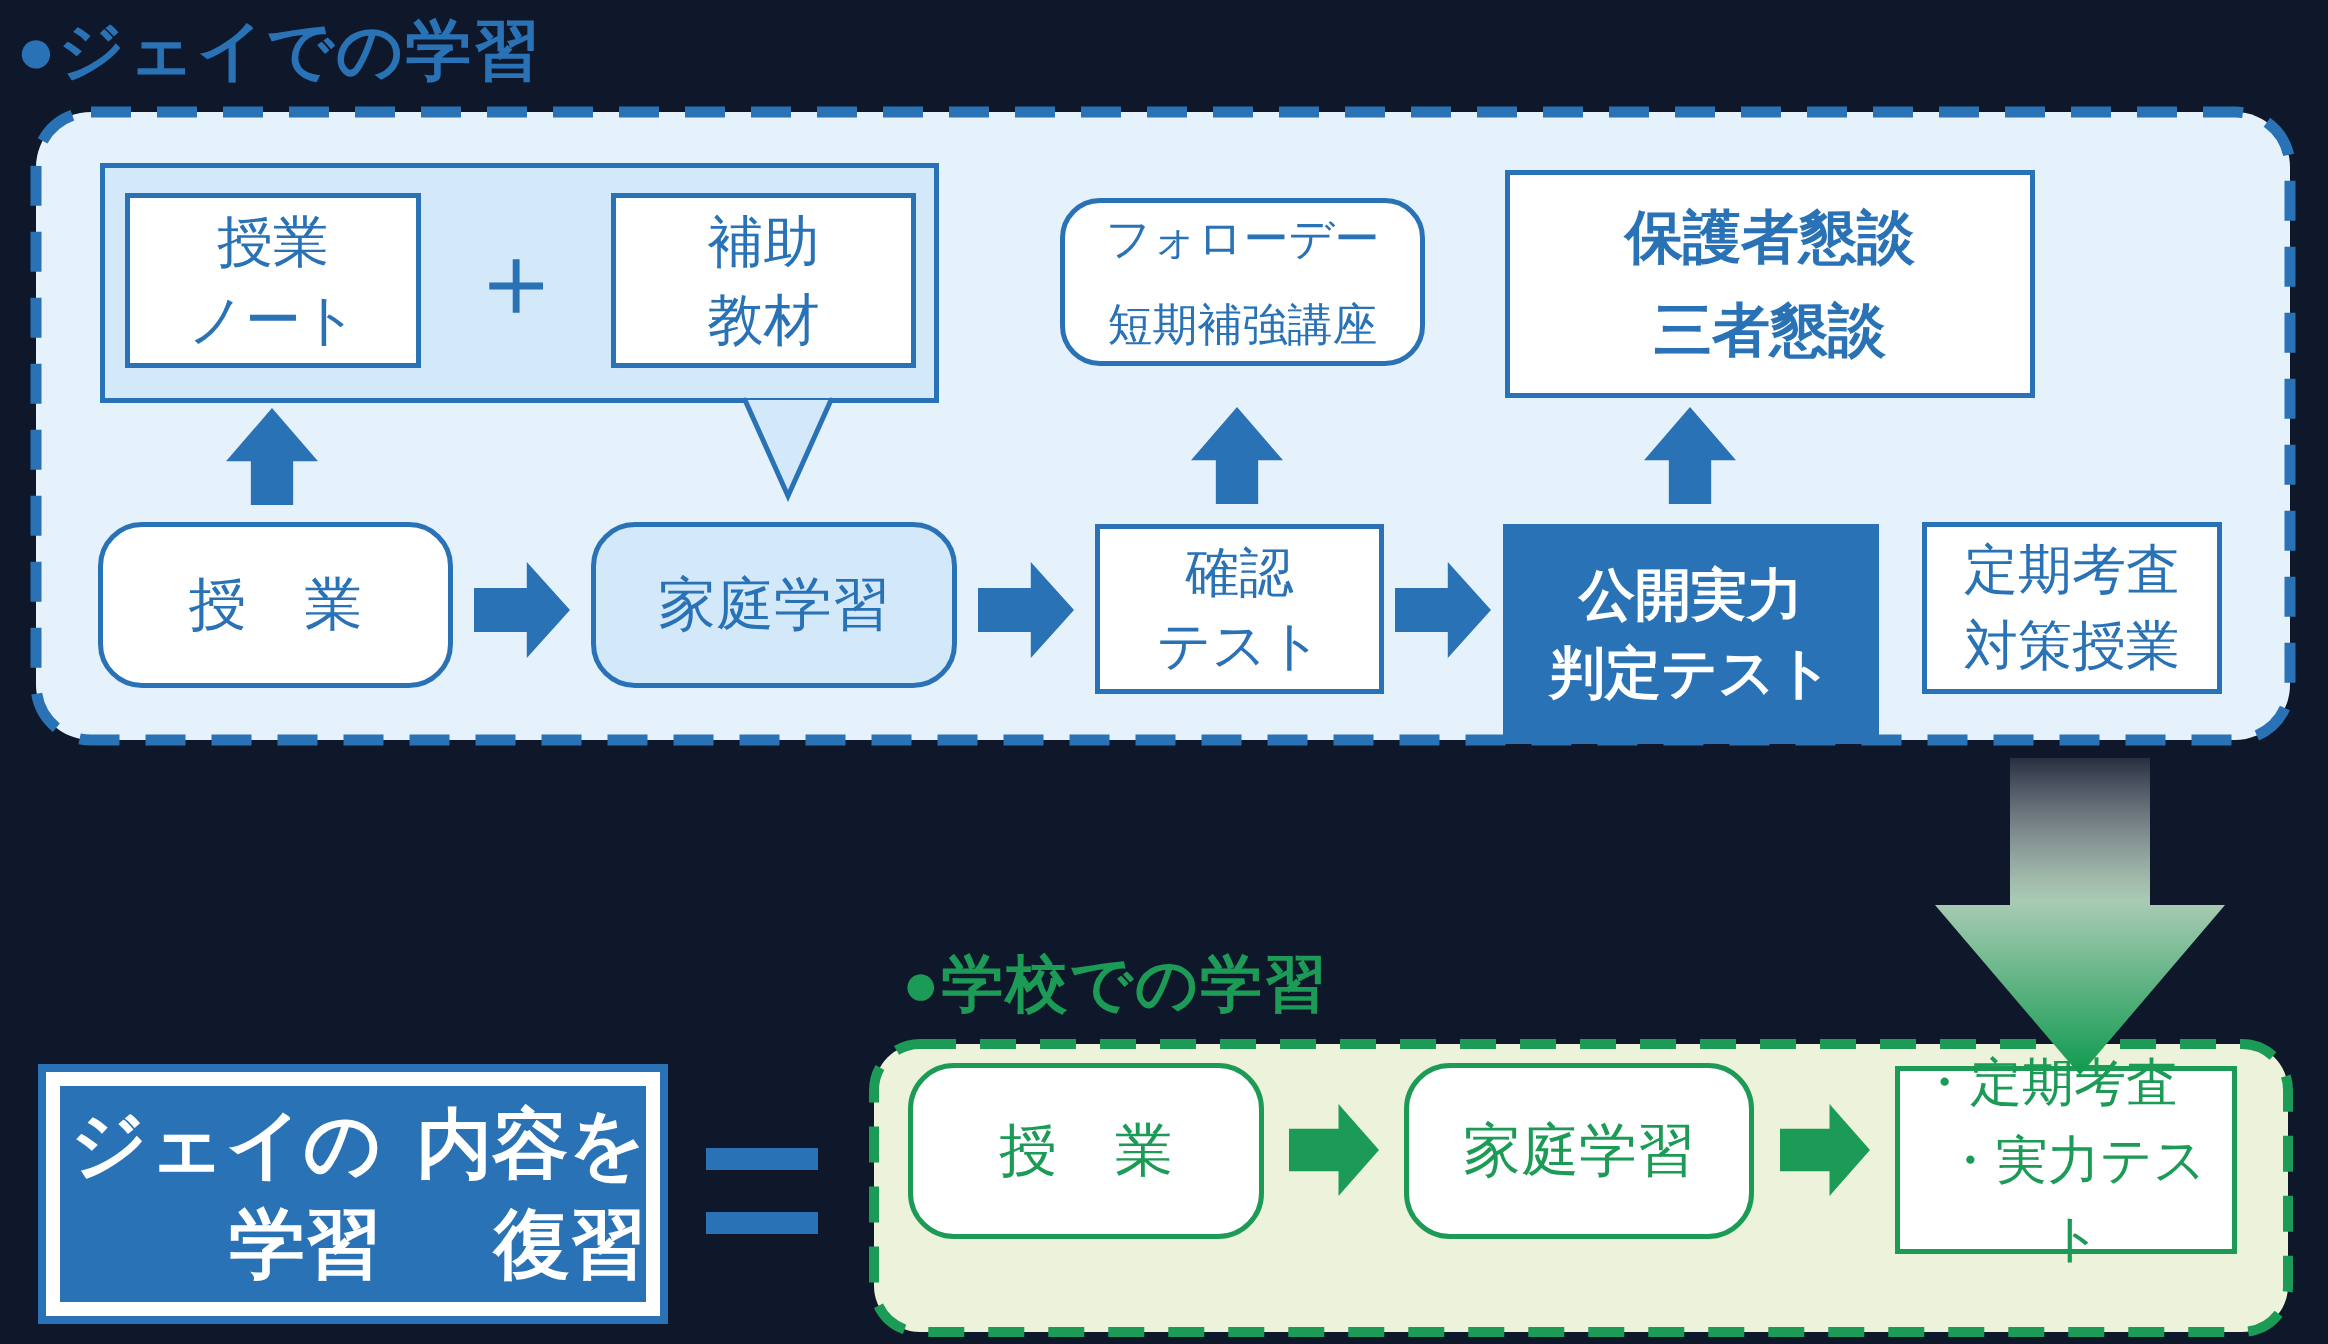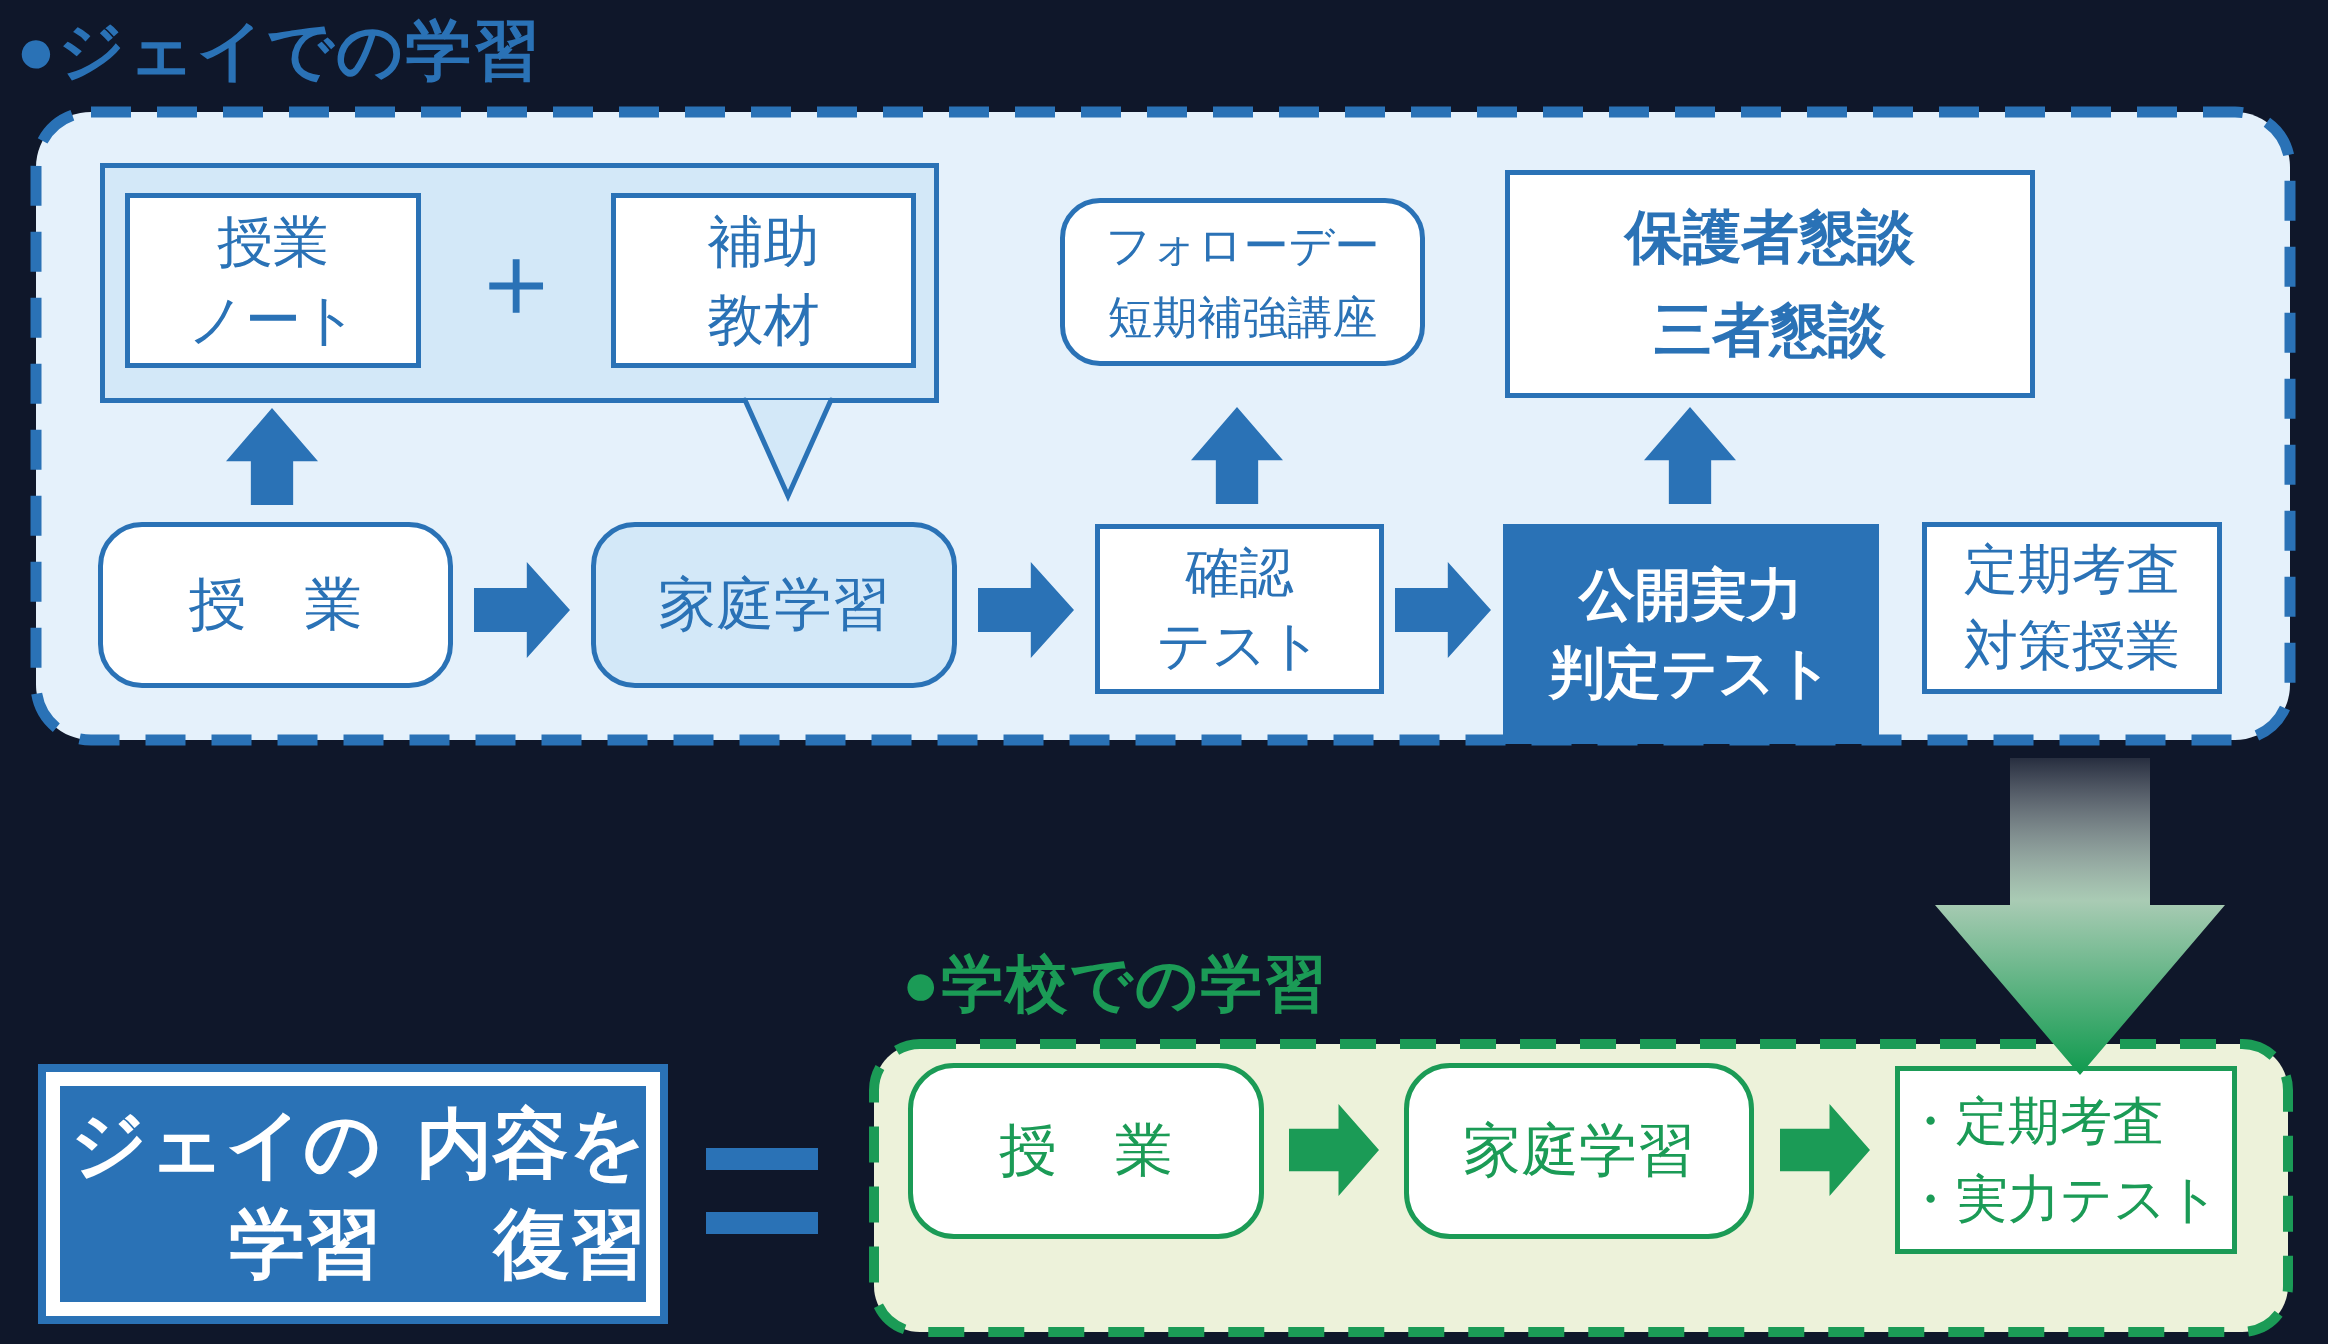--- a/index.html
+++ b/index.html
@@ -25,21 +25,21 @@
   .b-line{display:block;}
   
   .materials{left:100px;top:163px;width:839px;height:240px;background:var(--blue-fill-mid);
              border:5px solid var(--blue);z-index:1;}
   .wbox{background:var(--white);border:5px solid var(--blue);color:var(--blue);z-index:2;}
   .note-box{left:125px;top:193px;width:296px;height:175px;font-size:56px;line-height:1.38;}
   .plus{left:466px;top:222px;width:100px;height:120px;color:var(--blue);font-size:104px;
         font-weight:400;display:flex;align-items:center;justify-content:center;z-index:2;}
   .hojo-box{left:611px;top:193px;width:305px;height:175px;font-size:56px;line-height:1.38;}
   .follow-box{left:1060px;top:198px;width:365px;height:168px;font-size:45px;line-height:1.6;
-              border-radius:40px;}
+              border-radius:40px;justify-content:space-between;}
   .parents-box{left:1505px;top:170px;width:530px;height:228px;font-size:58px;line-height:1.6;
                font-weight:bold;}
   .bubble{border-radius:44px;font-size:58px;}
   .jay-class{left:98px;top:522px;width:355px;height:166px;background:var(--white);
              border:5px solid var(--blue);color:var(--blue);}
   .jay-home{left:591px;top:522px;width:366px;height:166px;background:var(--blue-fill-mid);
             border:5px solid var(--blue);color:var(--blue);}
   .check-box{left:1095px;top:524px;width:289px;height:170px;font-size:54px;line-height:1.35;}
   .public-box{left:1503px;top:524px;width:376px;height:220px;background:var(--blue);
               color:var(--white);font-weight:bold;font-size:56px;line-height:1.4;z-index:2;}
@@ -52,21 +52,21 @@
     clip-path:polygon(50% 0,100% 55%,73% 55%,73% 100%,27% 100%,27% 55%,0 55%);}
   .au1{left:226px;top:408px;} .au2{left:1191px;top:407px;} .au3{left:1644px;top:407px;}
   .arrow-right-green{background:var(--green);width:90px;height:92px;z-index:2;
     clip-path:polygon(0 27%,55% 27%,55% 0,100% 50%,55% 100%,55% 73%,0 73%);}
   .gar1{left:1289px;top:1104px;} .gar2{left:1780px;top:1104px;}
   
   .gbox{background:var(--white);border:5px solid var(--green);color:var(--green);z-index:2;}
   .school-class{left:908px;top:1063px;width:356px;height:176px;border-radius:46px;font-size:58px;}
   .school-home{left:1404px;top:1063px;width:350px;height:176px;border-radius:46px;font-size:58px;}
   .school-tests{left:1895px;top:1066px;width:342px;height:188px;font-size:52px;line-height:1.5;
-                align-items:flex-start;padding-left:4px;text-align:right;}
+                align-items:flex-start;padding-left:18px;text-align:center;}
   
   .review-outer{left:38px;top:1064px;width:630px;height:260px;background:var(--white);
                 border:8px solid var(--blue);z-index:2;}
   .review-inner{position:absolute;left:14px;top:14px;right:14px;bottom:14px;background:var(--blue);
                 color:var(--white);font-weight:bold;font-size:76px;line-height:1.32;
                 display:flex;flex-direction:row;justify-content:center;align-items:center;
                 text-align:right;}
   .equals{left:706px;top:1148px;width:112px;height:86px;display:flex;flex-direction:column;
           justify-content:space-between;z-index:2;}
   .equals .bar{width:112px;height:22px;background:var(--blue);}

